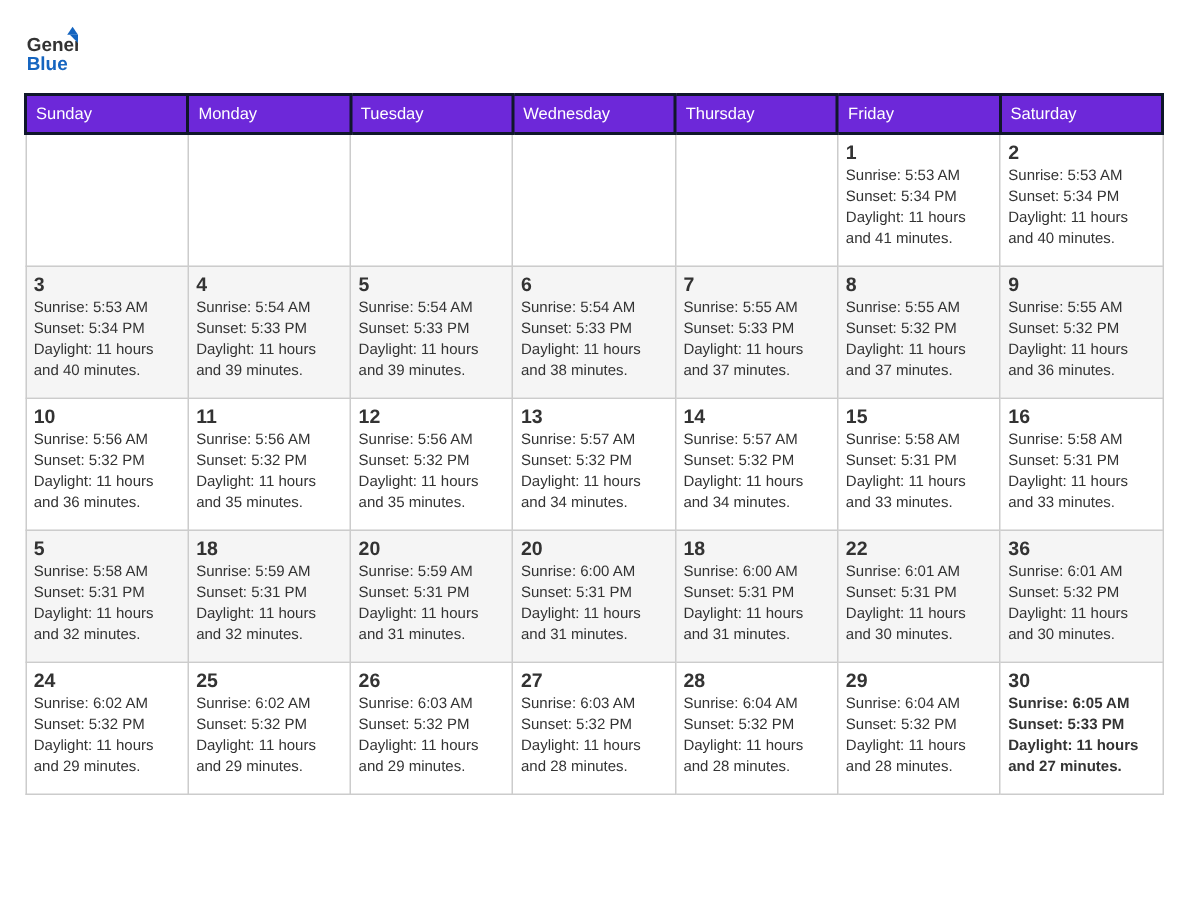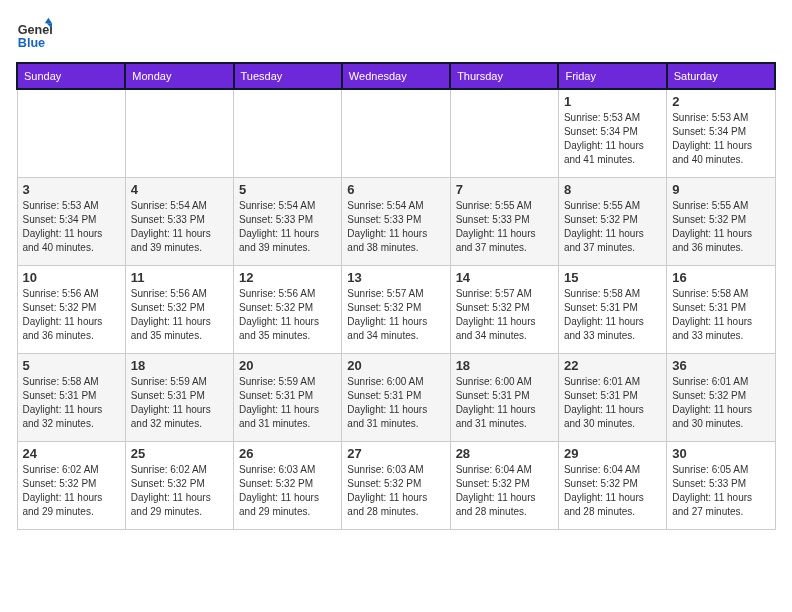--- a/index.html
+++ b/index.html
@@ -325,20 +325,20 @@
         </td>
         <td>
           <div class="day-number">29</div>
           <div class="day-info" style="white-space: pre-line;">Sunrise: 6:04 AM
 Sunset: 5:32 PM
 Daylight: 11 hours
 and 28 minutes.</div>
         </td>
         <td>
           <div class="day-number">30</div>
-          <div class="day-info" style="white-space: pre-line;">Sunrise: 6:05 AM
+          <div class="day-info" style="white-space: pre-line; font-weight: bold;">Sunrise: 6:05 AM
 Sunset: 5:33 PM
 Daylight: 11 hours
 and 27 minutes.</div>
         </td>
       </tr>
     </tbody>
 </table>
 
 </body></html>

